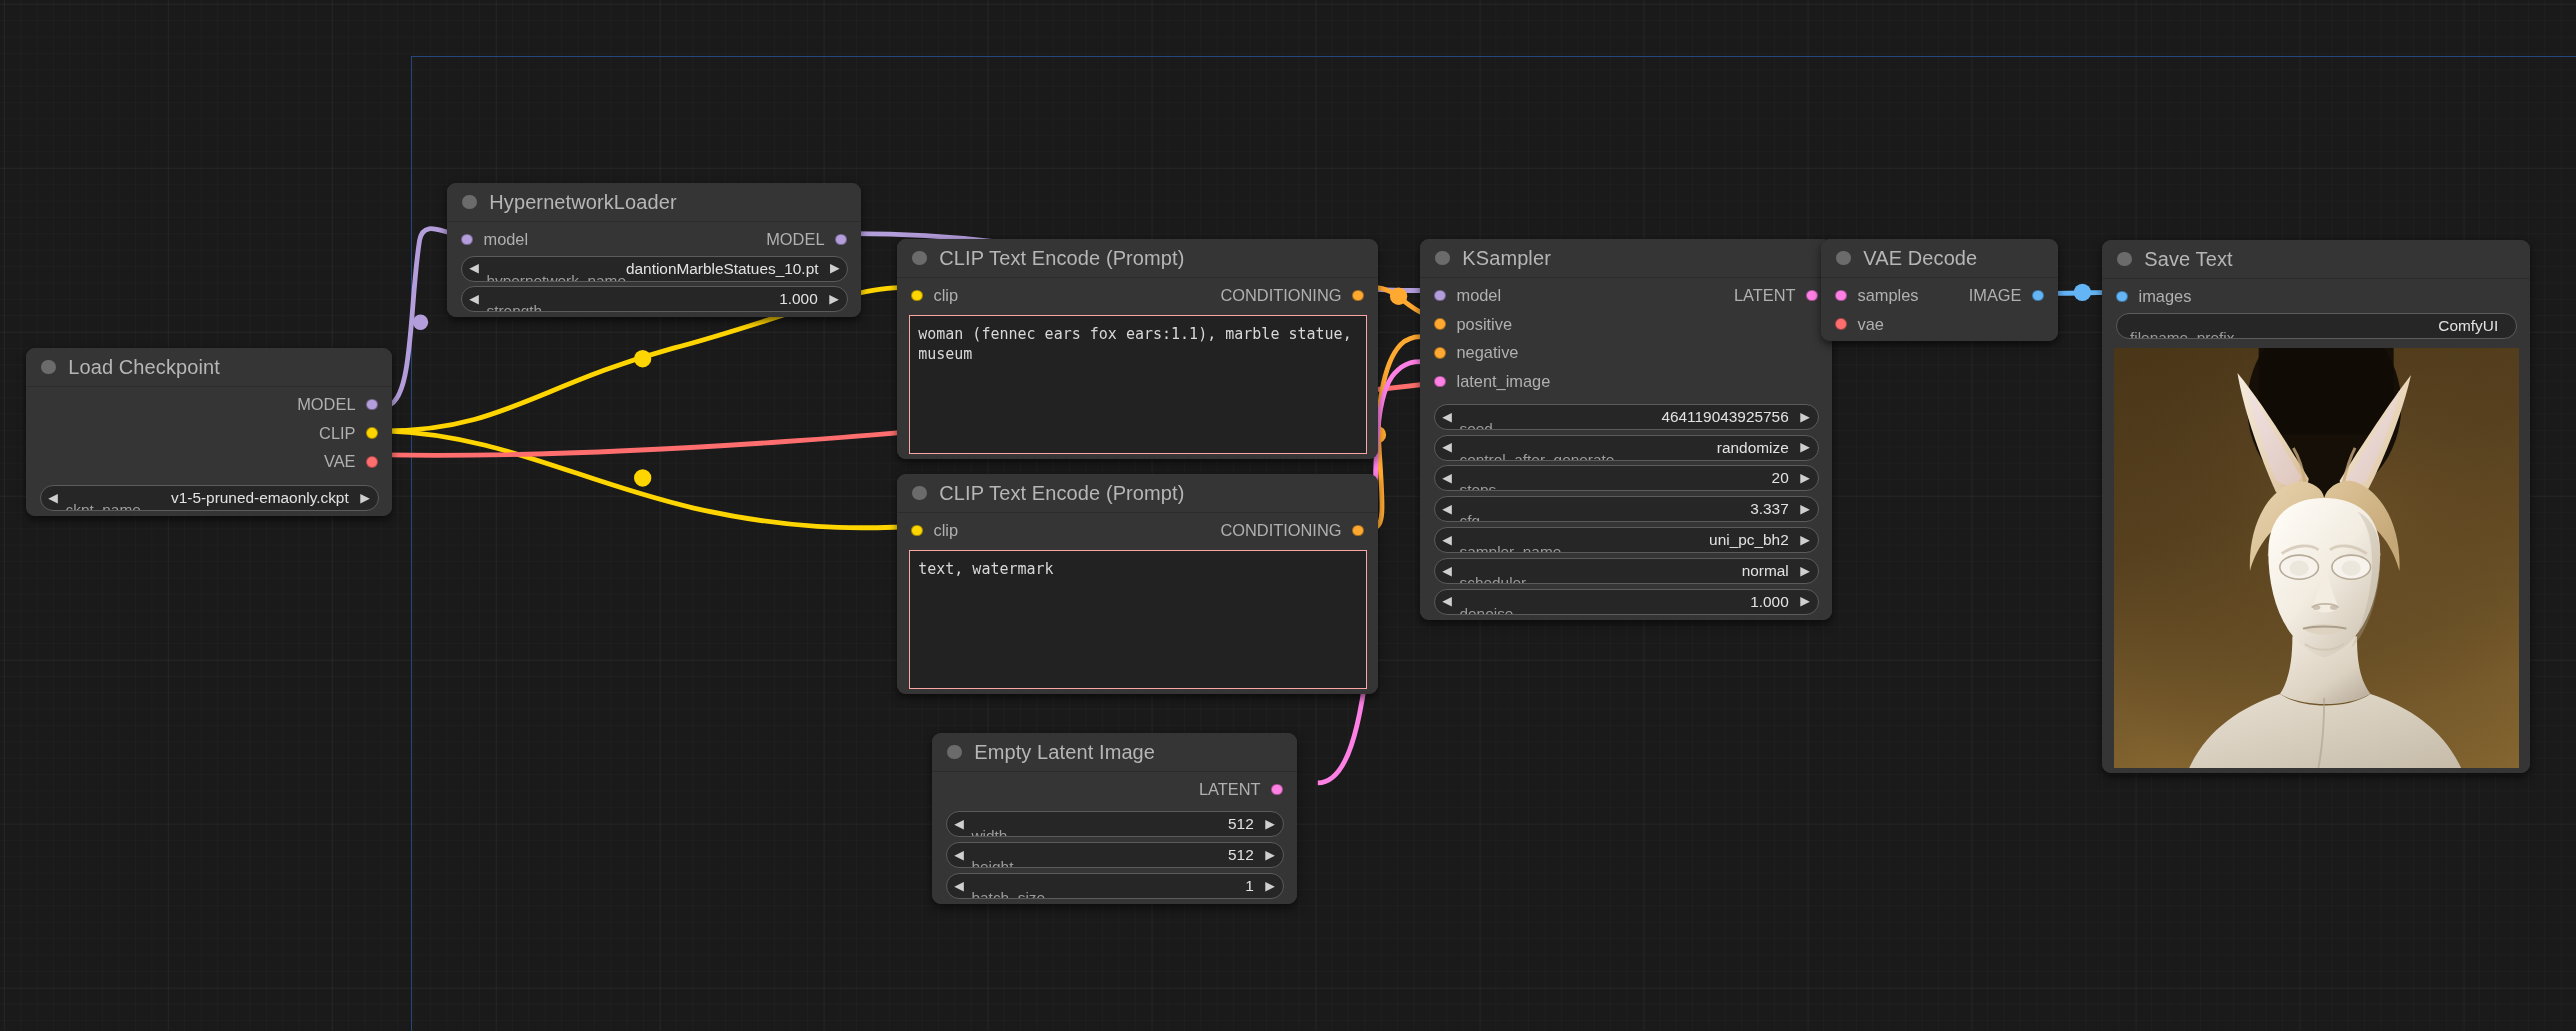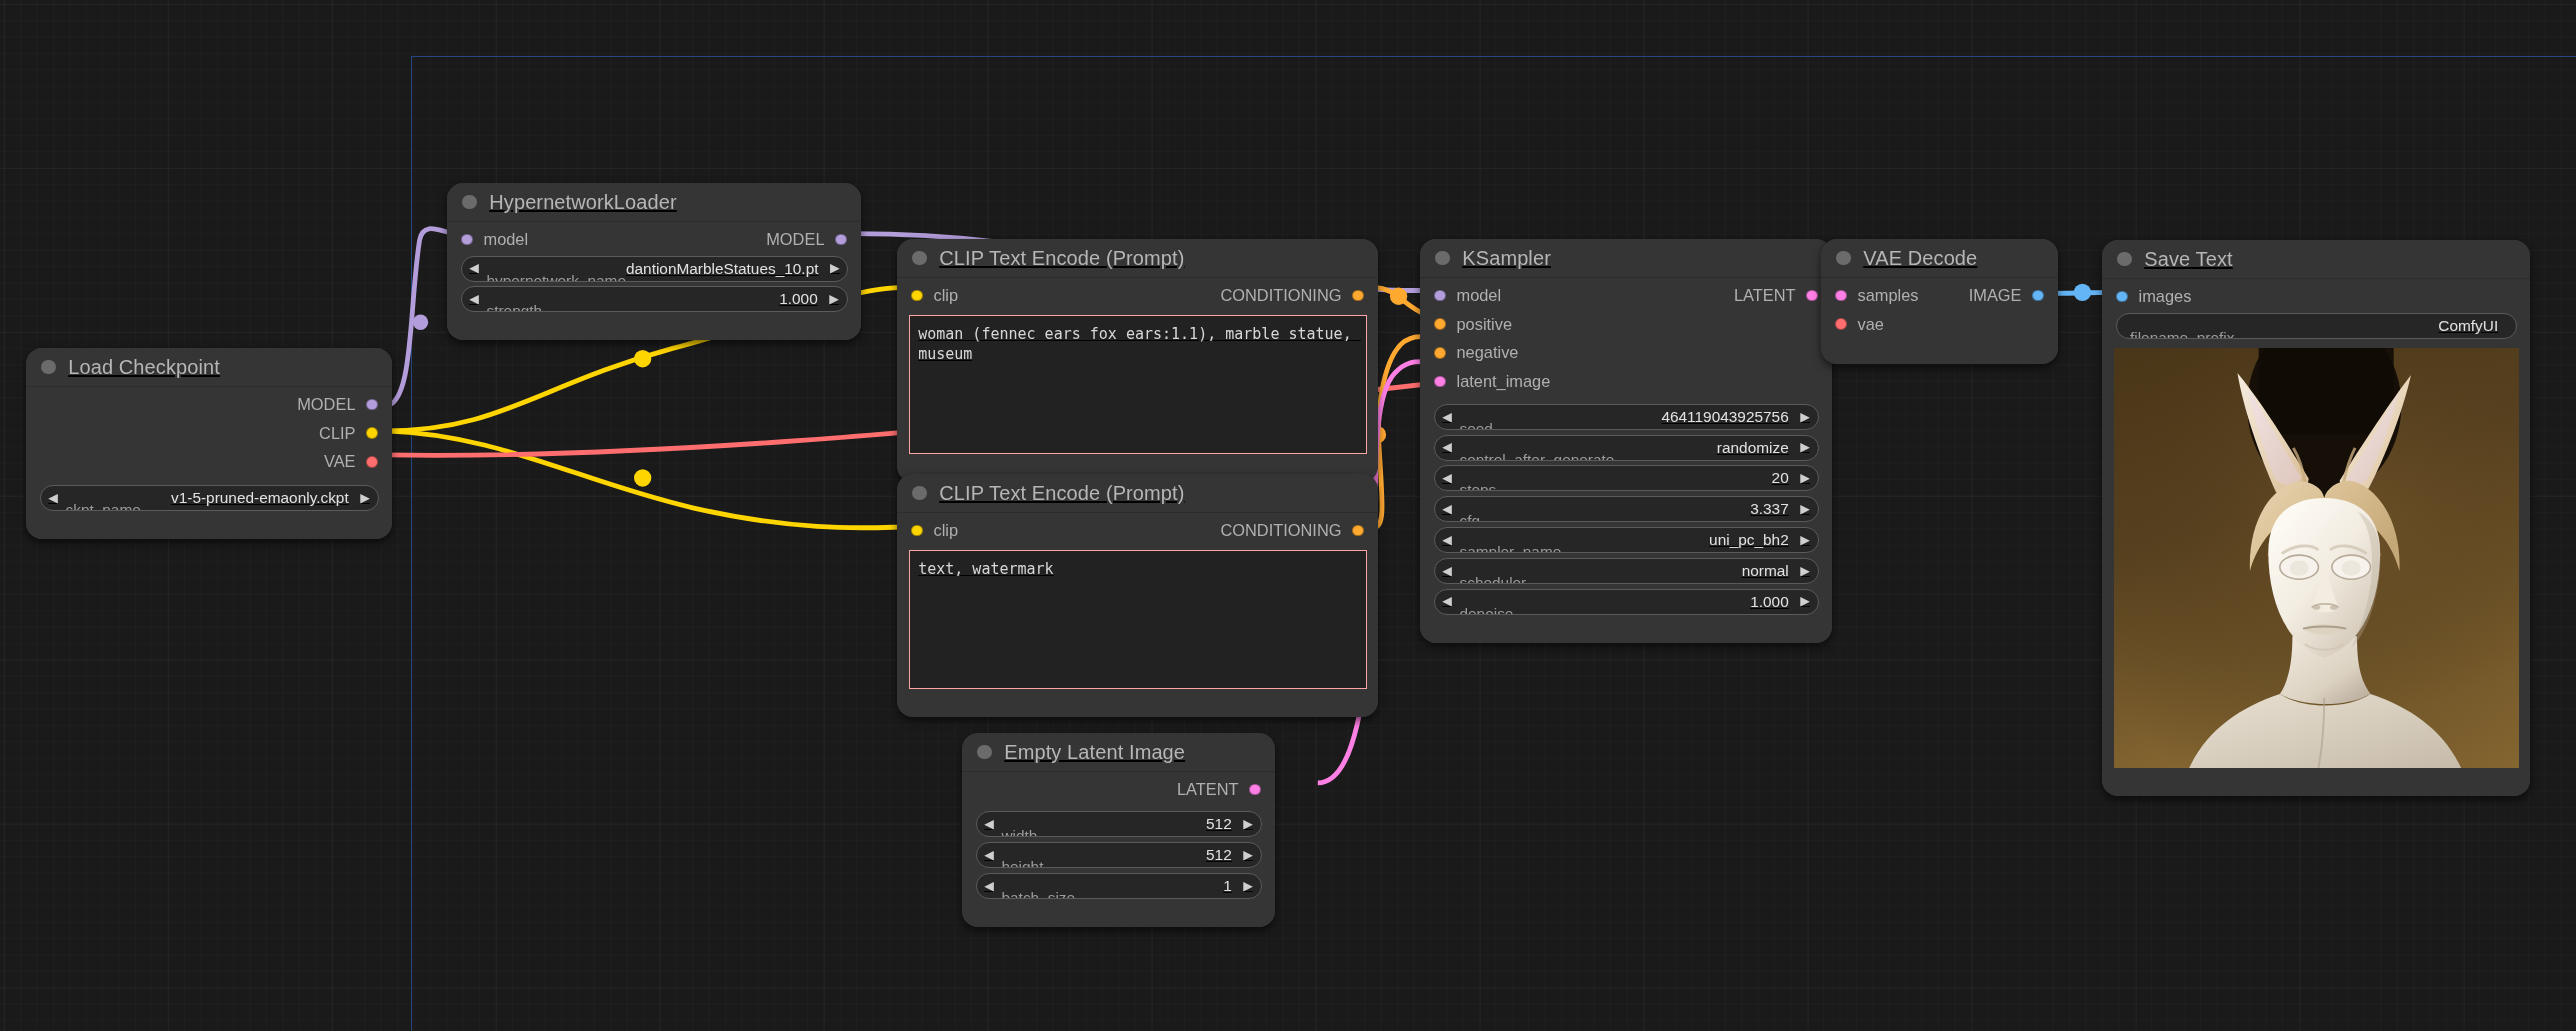--- a/index.html
+++ b/index.html
@@ -33,41 +33,40 @@
     border-top: 1.4px solid #24477e;
     pointer-events: none;
   }
 
   svg.links { position: absolute; left: 0; top: 0; width: 2576px; height: 1031px; pointer-events: none; }
 
   
   .node {
     position: absolute;
     background: #353535;
-    border-radius: 16px;
+    border-radius: 9px;
     box-shadow: 0 3.8px 8.7px rgba(0,0,0,0.55);
     overflow: hidden;
-    text-decoration: underline;
   }
   .node-title {
     height: 39px;
     display: flex; align-items: center;
     padding-left: 15.4px;
     background: #353535;
     border-bottom: 1px solid #2c2c2c;
   }
   .title-dot {
     width: 14.4px; height: 14.4px; border-radius: 50%;
     background: #6b6b6b; margin-right: 12.5px; flex: none;
   }
   .title-text {
     color: #b6b6b6; font-size: 20px; letter-spacing: 0.1px;
     white-space: nowrap;
   }
-  .node-body { background: #353535; padding: 0 0 28px 0; position: relative; }
+  .node-body { background: #353535; padding: 0 0 5px 0; position: relative; }
 
   
   .slot-row { position: relative; height: 23px; margin-top: 5.8px; }
   .slot {
     position: absolute; display: flex; align-items: center; height: 23px;
     font-size: 16.4px; color: #b0b0b0; white-space: nowrap;
   }
   .slot.in { left: 14.4px; }
   .slot.out { right: 14.4px; flex-direction: row-reverse; }
   .dot {
@@ -261,21 +260,21 @@
         </div>
         <div class="slot out">
           <span class="dot c-cond"></span>
           <span>CONDITIONING</span>
         </div>
       </div>
       <div class="textbox" style="height:139px;">text, watermark</div>
     </div>
   </div>
 
-  <div class="node" style="left:962px; top:733px; width:313px;">
+  <div class="node" style="left:932px; top:733px; width:365px;">
     <div class="node-title">
       <span class="title-dot"></span>
       <span class="title-text">Empty Latent Image</span>
     </div>
     <div class="node-body">
       <div class="slot-row">
         <div class="slot out">
           <span class="dot c-latent"></span>
           <span>LATENT</span>
         </div>

